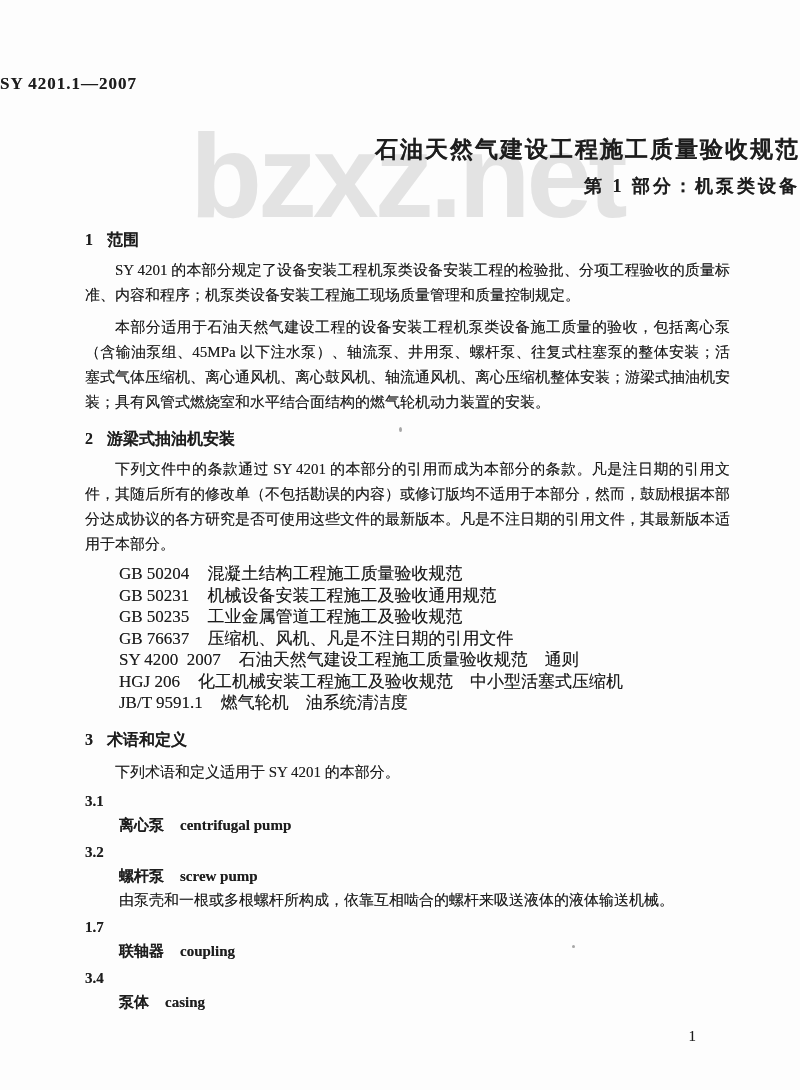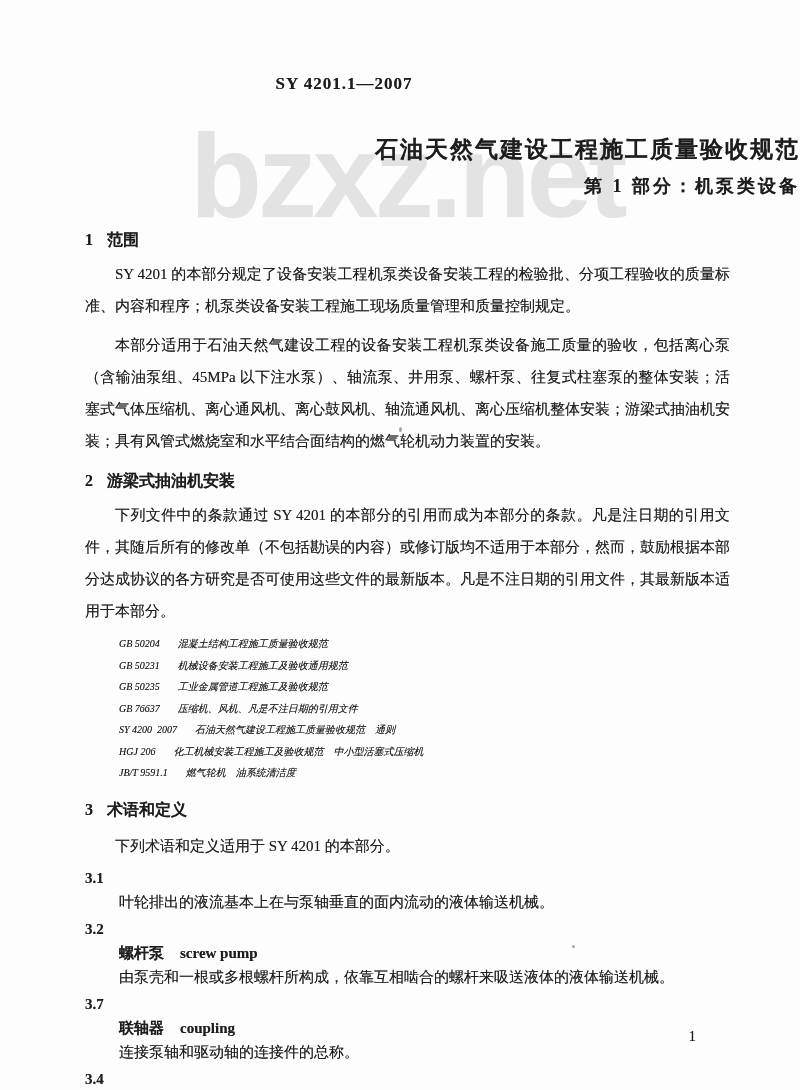--- a/index.html
+++ b/index.html
@@ -24,49 +24,48 @@
     letter-spacing: -4px;
     color: #e3e3e3;
     text-shadow: none;
     z-index: 0;
     user-select: none;
   }
   .content { position: relative; z-index: 1; }
   .header-code {
     padding-top: 74px;
     padding-right: 112px;
-    text-align: center;
+    text-align: left;
     font-weight: bold;
     font-size: 17px;
     letter-spacing: 1px;
   }
   .title-block { margin-top: 40px; text-align: right; }
   .title-l1 { font-size: 23px; font-weight: bold; letter-spacing: 2px; }
   .title-l2 { margin-top: 11px; font-size: 19px; font-weight: bold; letter-spacing: 2px; }
   .title-l3 { margin-top: 9px; font-size: 18px; font-weight: bold; letter-spacing: 3px; }
   .body-area { padding: 0 70px 0 85px; }
   .sec-heading { margin-top: 0; font-size: 16px; font-weight: bold; }
   .sec-heading .sec-num { margin-right: 14px; }
   #sec1-heading { margin-top: 32px; }
   #sec2-heading { margin-top: 14px; }
   #sec3-heading { margin-top: 16px; }
   .para {
     margin: 7px 0 0 0;
     font-size: 15px;
-    line-height: 32px;
+    line-height: 25px;
     text-align: justify;
     text-indent: 2em;
   }
   .ref-list { margin-top: 6px; }
   .ref-line {
     padding-left: 34px;
-    font-size: 10px;
+    font-size: 17px;
     line-height: 21.5px;
     white-space: pre-wrap;
-    font-style: italic;
   }
   .ref-code { margin-right: 18px; }
   .sec3-intro { margin-top: 9px; }
   .terms { margin-top: 4px; }
   .term-block { margin-top: 3px; }
   .term-num { font-size: 15px; font-weight: bold; line-height: 24px; }
   .term-name { padding-left: 34px; font-size: 15px; font-weight: bold; line-height: 24px; }
   .term-en { margin-left: 16px; font-family: "Liberation Serif", serif; }
   .term-def { padding-left: 34px; font-size: 15px; line-height: 24px; text-align: justify; }
   .page-number {
@@ -128,33 +127,32 @@
 
       <div class="sec-heading" id="sec3-heading">
         <span class="sec-num">3</span><span>术语和定义</span>
       </div>
       <p class="para sec3-intro">下列术语和定义适用于 SY 4201 的本部分。</p>
 
       <div class="terms">
 
         <div class="term-block">
           <div class="term-num">3.1</div>
-          <div class="term-def">叶轮排出的液流基本上在与泵轴垂直的面内流动的液体输送机械。</div>
+          <div class="term-name"><span>离心泵</span><span class="term-en">centrifugal  pump</span></div>
         </div>
 
         <div class="term-block">
           <div class="term-num">3.2</div>
           <div class="term-name"><span>螺杆泵</span><span class="term-en">screw pump</span></div>
           <div class="term-def">由泵壳和一根或多根螺杆所构成，依靠互相啮合的螺杆来吸送液体的液体输送机械。</div>
         </div>
 
         <div class="term-block">
-          <div class="term-num">3.7</div>
+          <div class="term-num">1.7</div>
           <div class="term-name"><span>联轴器</span><span class="term-en">coupling</span></div>
-          <div class="term-def">连接泵轴和驱动轴的连接件的总称。</div>
         </div>
 
         <div class="term-block">
           <div class="term-num">3.4</div>
           <div class="term-name"><span>泵体</span><span class="term-en">casing</span></div>
 
         </div>
 
       </div>
     </div>

